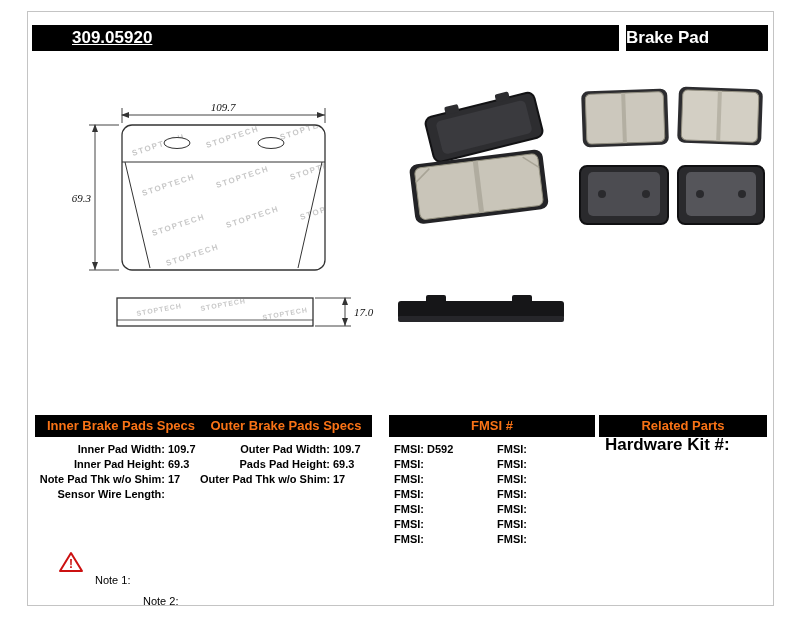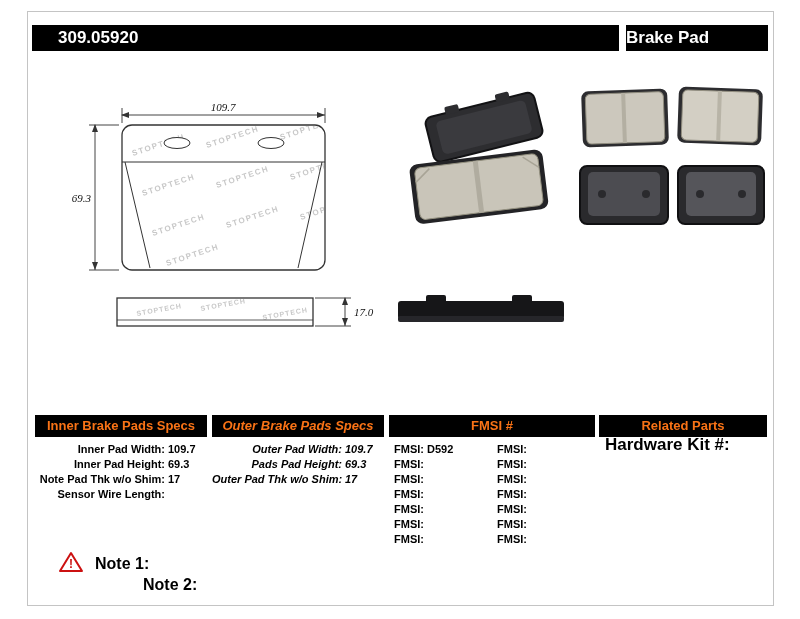--- a/index.html
+++ b/index.html
@@ -1,32 +1,32 @@
 <!DOCTYPE html>
 <html><head>
 <meta charset="utf-8">
 <style>
   html,body{margin:0;padding:0;}
   body{width:800px;height:619px;background:#ffffff;font-family:"Liberation Sans",sans-serif;position:relative;overflow:hidden;color:#000;}
   .abs{position:absolute;}
   .page-border{left:27px;top:11px;width:745px;height:593px;border:1px solid #c4c4c4;}
   .hdr-bar{background:#000;color:#fff;font-weight:bold;font-size:17px;display:flex;align-items:center;box-sizing:border-box;}
-  #hdr-left{left:32px;top:25px;width:587px;height:26px;padding-left:26px;}
+  #hdr-left{left:32px;top:25px;width:587px;height:26px;padding-left:40px;text-decoration:underline;}
   #hdr-right{left:626px;top:25px;width:142px;height:26px;justify-content:flex-start;}
   .spec-col{position:absolute;top:415px;}
   .spec-hdr{background:#000;color:#f97316;font-weight:bold;font-size:13px;text-align:center;height:22px;line-height:22px;}
   .rows{margin-top:5px;}
   .spec-row{font-size:11px;font-weight:bold;line-height:15px;white-space:nowrap;}
   .spec-row .lbl{display:inline-block;width:130px;text-align:right;}
   .spec-row .val{margin-left:3px;}
   .fmsi-cols{display:flex;margin-top:5px;}
   .fmsi-col{width:50%;}
   .fmsi-row{font-size:11px;font-weight:bold;line-height:15px;padding-left:5px;white-space:nowrap;}
   .rel-row{font-size:17px;font-weight:bold;line-height:15px;padding-left:6px;white-space:nowrap;}
-  .note-text{position:absolute;left:95px;font-size:16px;font-weight:bold;}
+  .note-text{position:absolute;left:95px;font-size:11px;font-weight:normal;margin-top:19px;}
 </style>
 </head>
 <body>
 
 <div class="abs page-border"></div>
 
 <div class="abs hdr-bar" id="hdr-left">
   <span>309.05920</span>
 </div>
 <div class="abs hdr-bar" id="hdr-right">
@@ -152,21 +152,21 @@
 <div class="spec-col" style="left:35px;width:172px;">
   <div class="spec-hdr">Inner Brake Pads Specs</div>
   <div class="rows">
     <div class="spec-row"><span class="lbl">Inner Pad Width:</span><span class="val">109.7</span></div>
     <div class="spec-row"><span class="lbl">Inner Pad Height:</span><span class="val">69.3</span></div>
     <div class="spec-row"><span class="lbl">Note Pad Thk w/o Shim:</span><span class="val">17</span></div>
     <div class="spec-row"><span class="lbl">Sensor Wire Length:</span><span class="val"></span></div>
   </div>
 </div>
 
-<div class="spec-col" style="left:212px;width:172px;font-style:italic;">
+<div class="spec-col" style="left:200px;width:172px;">
   <div class="spec-hdr">Outer Brake Pads Specs</div>
   <div class="rows">
     <div class="spec-row"><span class="lbl">Outer Pad Width:</span><span class="val">109.7</span></div>
     <div class="spec-row"><span class="lbl">Pads Pad Height:</span><span class="val">69.3</span></div>
     <div class="spec-row"><span class="lbl">Outer Pad Thk w/o Shim:</span><span class="val">17</span></div>
   </div>
 </div>
 
 <div class="spec-col" style="left:389px;width:206px;">
   <div class="spec-hdr">FMSI #</div>

